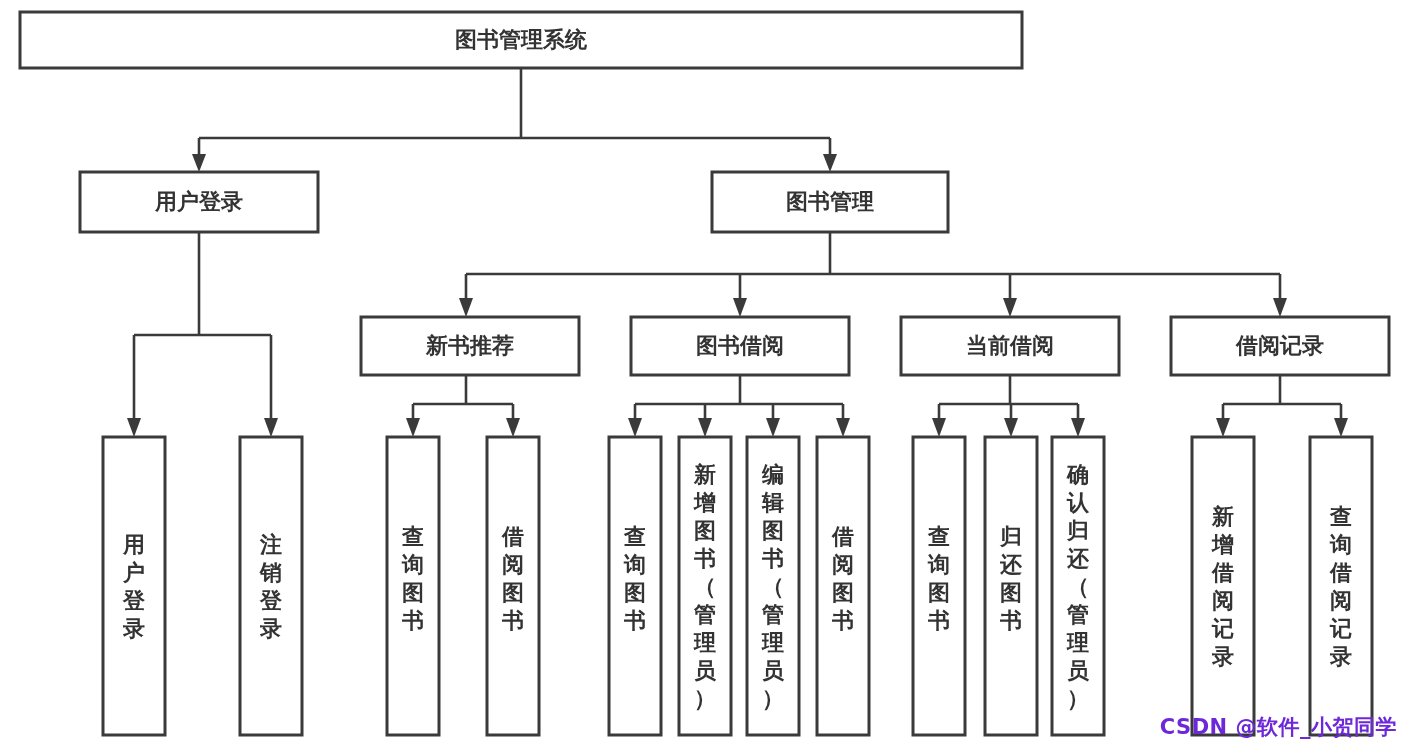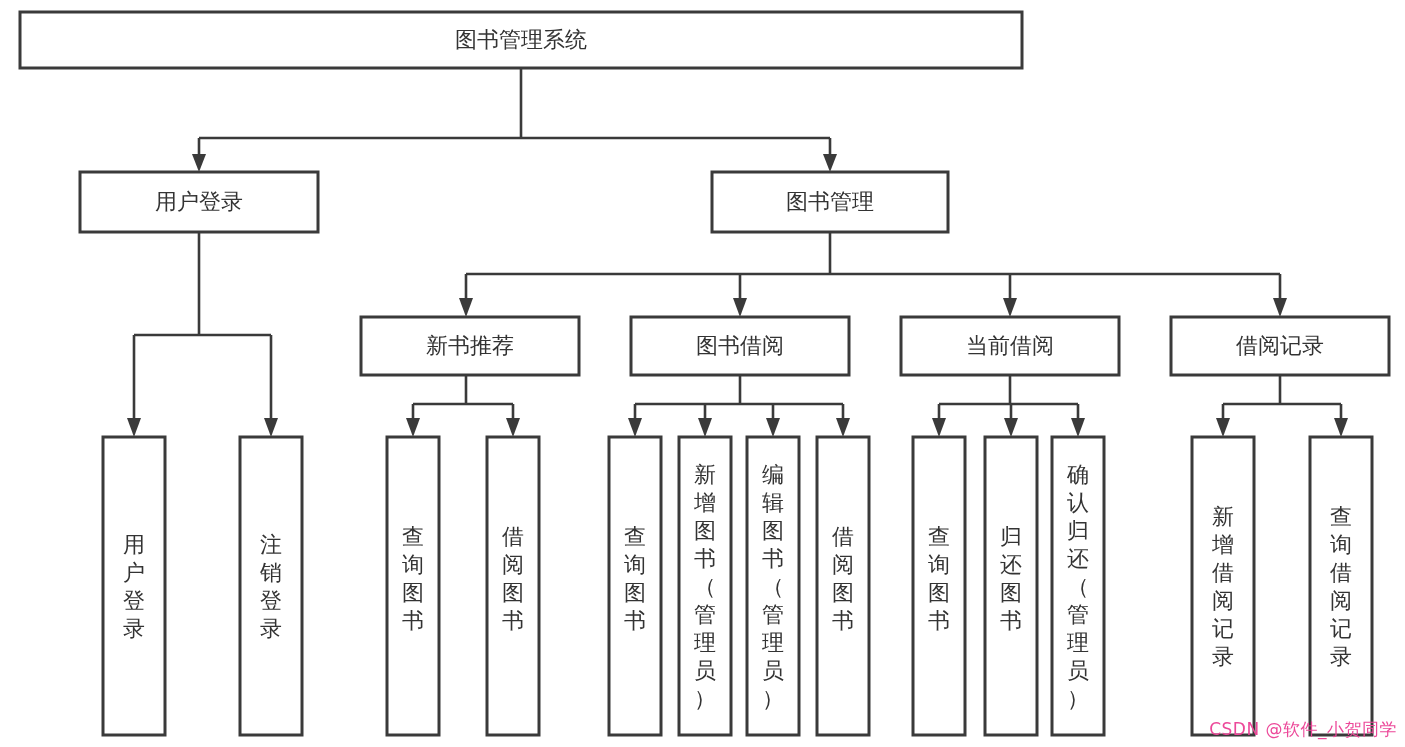--- a/index.html
+++ b/index.html
@@ -11,20 +11,21 @@
     width: 1405px;
     height: 747px;
     font-family: "DejaVu Sans", "Liberation Sans", sans-serif;
     overflow: hidden;
   }
   #diagram-root {
     position: relative;
     width: 1405px;
     height: 747px;
     background: #ffffff;
+    font-weight: bold;
   }
   svg#tree-svg {
     position: absolute;
     left: 0;
     top: 0;
     width: 1405px;
     height: 747px;
     display: block;
   }
   .node-rect {
@@ -56,22 +57,22 @@
     text-anchor: middle;
   }
   .vlabel-char {
     font-size: 22px;
   }
   .watermark {
     position: absolute;
     right: 8px;
     bottom: 6px;
     font-family: "DejaVu Sans", "Liberation Sans", sans-serif;
-    font-size: 17px;
-    color: #ec4899;
+    font-size: 21px;
+    color: #6d28d9;
     white-space: nowrap;
     letter-spacing: 0.5px;
   }
 </style>
 </head>
 <body>
 
 <div id="diagram-root">
 
   <svg id="tree-svg" viewBox="0 0 1405 747" xmlns="http://www.w3.org/2000/svg">

